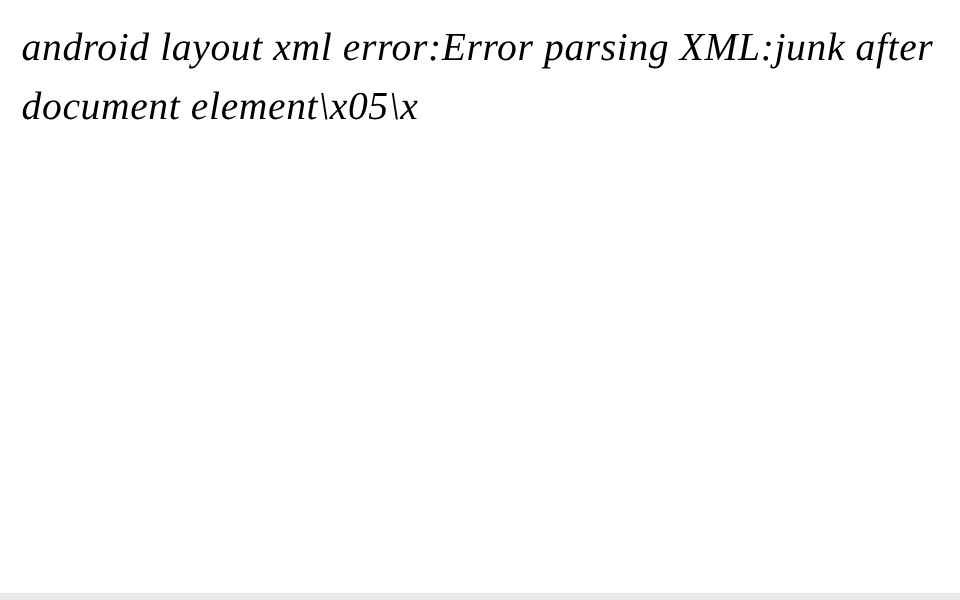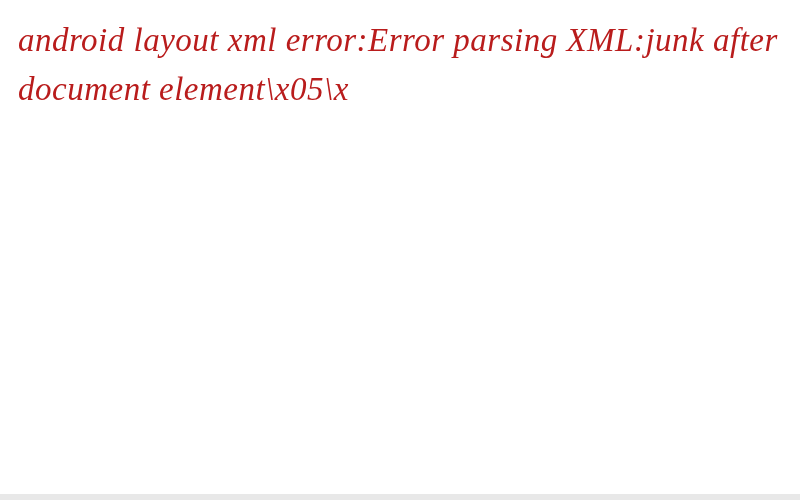--- a/index.html
+++ b/index.html
@@ -9,21 +9,21 @@
     font-family: Georgia, 'Times New Roman', serif;
     position: relative;
   }
   .content {
     position: absolute;
     left: 18px;
     top: 16px;
     width: 764px;
     font-size: 33px;
     line-height: 49px;
-    color: #b91c1c;
+    color: #000000;
     font-style: italic;
     letter-spacing: 0.5px;
     word-break: break-all;
   }
   .footer-line {
     position: absolute;
     left: 0;
     right: 0;
     bottom: 0;
     height: 6px;

